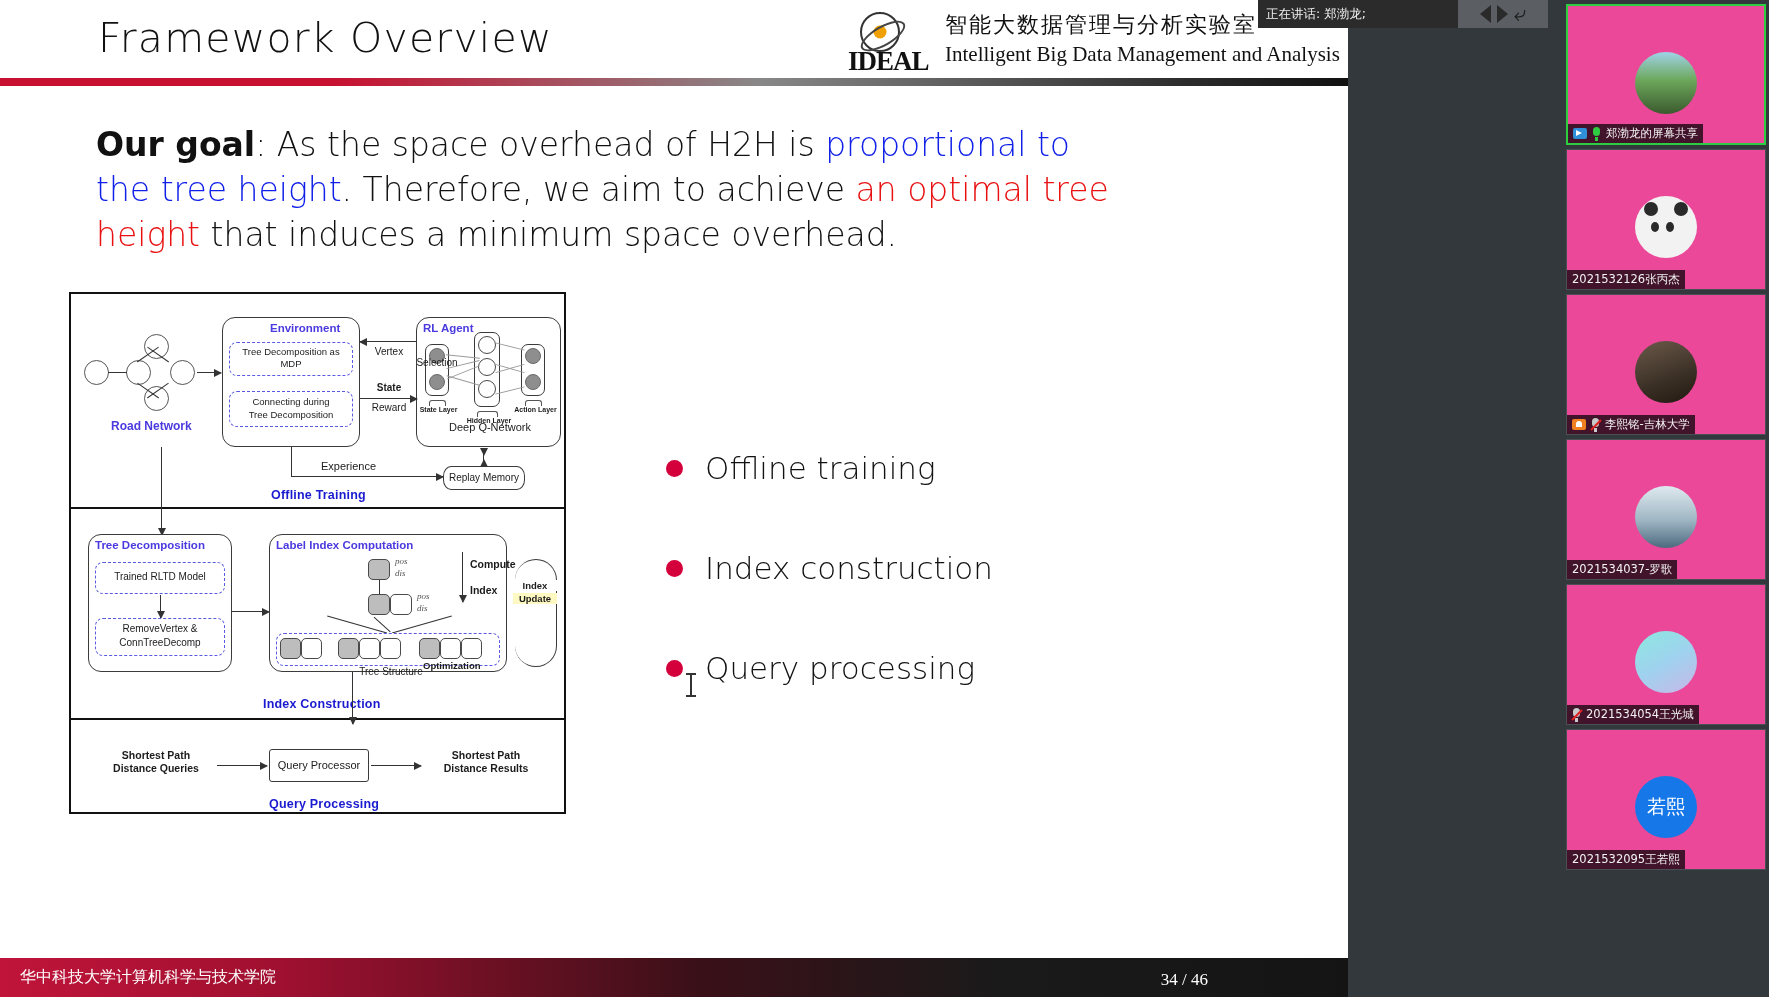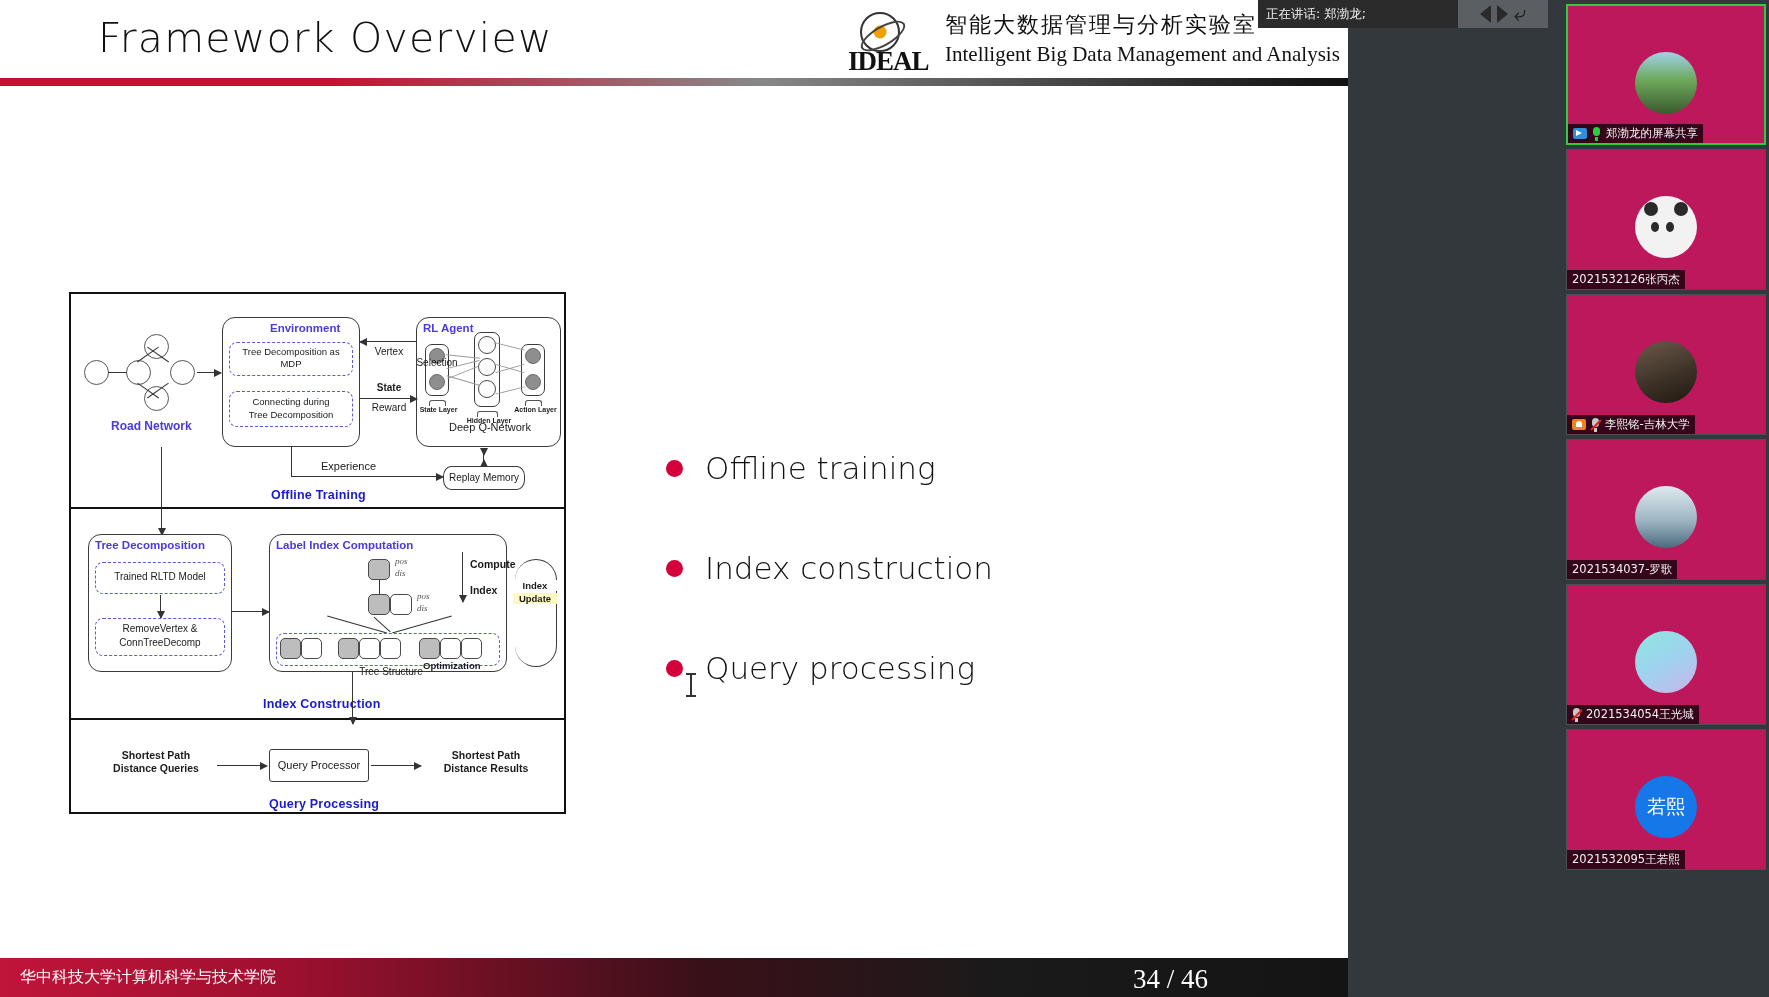--- a/index.html
+++ b/index.html
@@ -125,21 +125,21 @@
   
   .footer {
     position:absolute; left:0; top:958px; width:1348px; height:39px;
     background:linear-gradient(to right,#c0143a 0px,#a01030 280px,#3a1018 700px,#1a1a1a 1000px,#141414 1348px);
   }
   .footer-text {
     position:absolute; left:20px; top:9px; font-size:16px; color:#fff;
     font-family:"DejaVu Sans", sans-serif;
   }
   .footer-page {
-    position:absolute; right:140px; top:6px; font-size:27px; color:#fff;
+    position:absolute; right:140px; top:12px; font-size:17px; color:#fff;
     font-family:"Liberation Serif", serif;
   }
 
   
   #zoom-panel {
     position:absolute; left:1348px; top:0; width:421px; height:997px; background:#33383d;
   }
   .speak-bar {
     position:absolute; left:-90px; top:0; width:200px; height:28px; background:#2b2b2b;
     color:#efefef; font-size:12.5px; font-family:"DejaVu Sans", sans-serif;
@@ -150,21 +150,21 @@
     display:flex; align-items:center; justify-content:center; gap:6px;
   }
   .chev { width:0; height:0; }
   .chev-l { border-top:9px solid transparent; border-bottom:9px solid transparent; border-right:11px solid #2a2a2a;}
   .chev-r { border-top:9px solid transparent; border-bottom:9px solid transparent; border-left:11px solid #2a2a2a;}
   .undo-ico { color:#1f1f1f; font-size:22px; line-height:1; }
 
   .tiles { position:absolute; left:218px; top:4px; width:200px; }
   .tile {
     position:relative; width:200px; height:141px; margin-bottom:4px;
-    background:#be185d; border:1px solid #4a4f54;
+    background:#ec4899; border:1px solid #4a4f54;
   }
   .tile.speaking { border:2px solid #2ecc40; }
   .tile-av {
     position:absolute; left:50%; top:46px; width:62px; height:62px; transform:translateX(-50%);
     border-radius:50%; overflow:hidden;
   }
   .av1 { background:linear-gradient(180deg,#9fd3e8 0%,#6da85c 45%,#3b5a2e 100%); }
   .av2 { background:#f2f2f2; }
   .av3 { background:linear-gradient(160deg,#6c5a4a 0%,#3b3026 60%,#20180f 100%); }
   .av4 { background:linear-gradient(180deg,#dfe9ef 0%,#9fb6c4 55%,#4c6a7e 100%); }
@@ -217,20 +217,23 @@
       <div class="slide-title">Framework Overview</div>
 
       <div class="logo-wrap">
         <div class="logo-atom"></div>
         <div class="logo-ideal">IDEAL</div>
         <div class="logo-cn">智能大数据管理与分析实验室</div>
         <div class="logo-en">Intelligent Big Data Management and Analysis</div>
       </div>
       <div class="title-rule"></div>
 
+      <div class="goal">
+        <b>Our goal</b><span>: As the space overhead of H2H is </span><span class="blue">proportional to the tree height</span><span>. Therefore, we aim to achieve </span><span class="red">an optimal tree height</span><span> that induces a minimum space overhead.</span>
+      </div>
 
       <div class="bullets">
         <div class="bullet-row">
           <div class="bullet-dot"></div>
           <div class="bullet-text">Offline training</div>
         </div>
         <div class="bullet-row">
           <div class="bullet-dot"></div>
           <div class="bullet-text">Index construction</div>
         </div>

